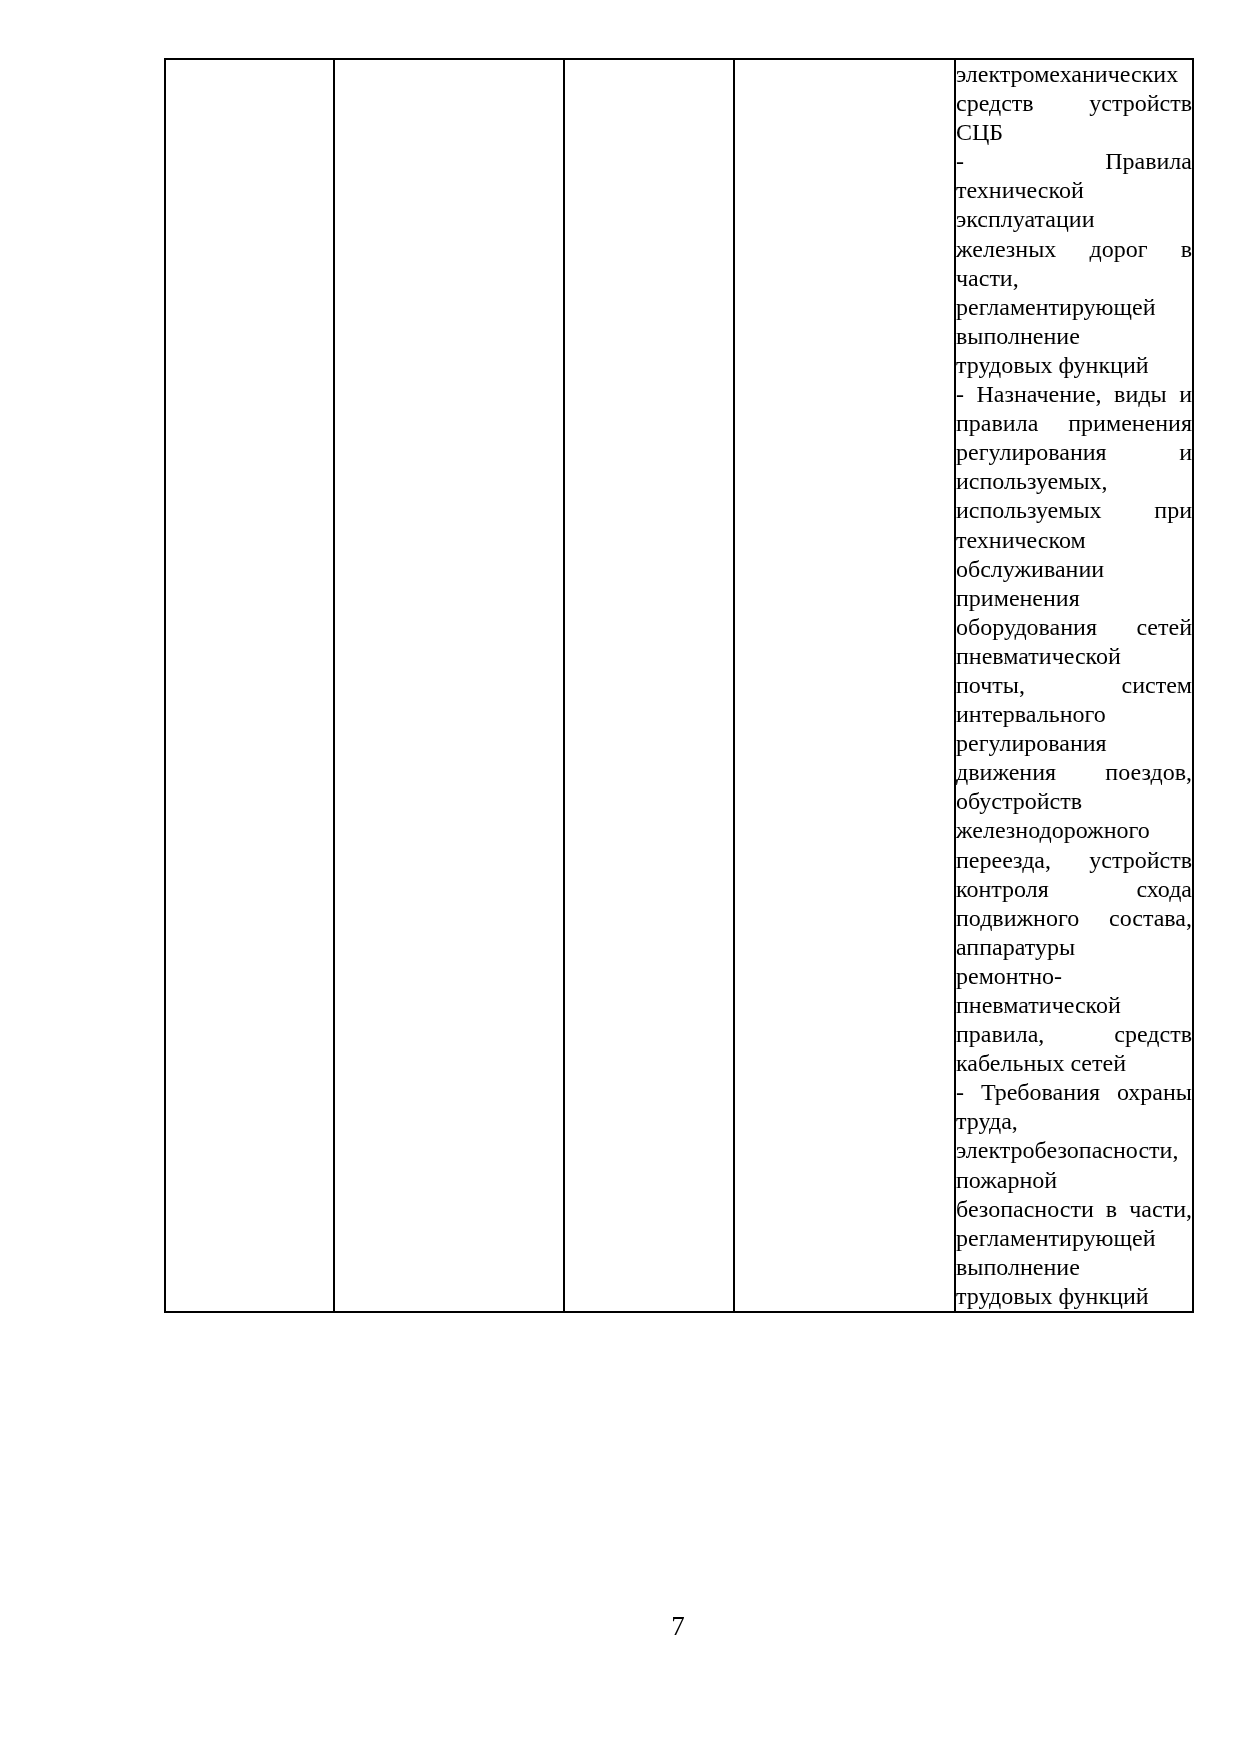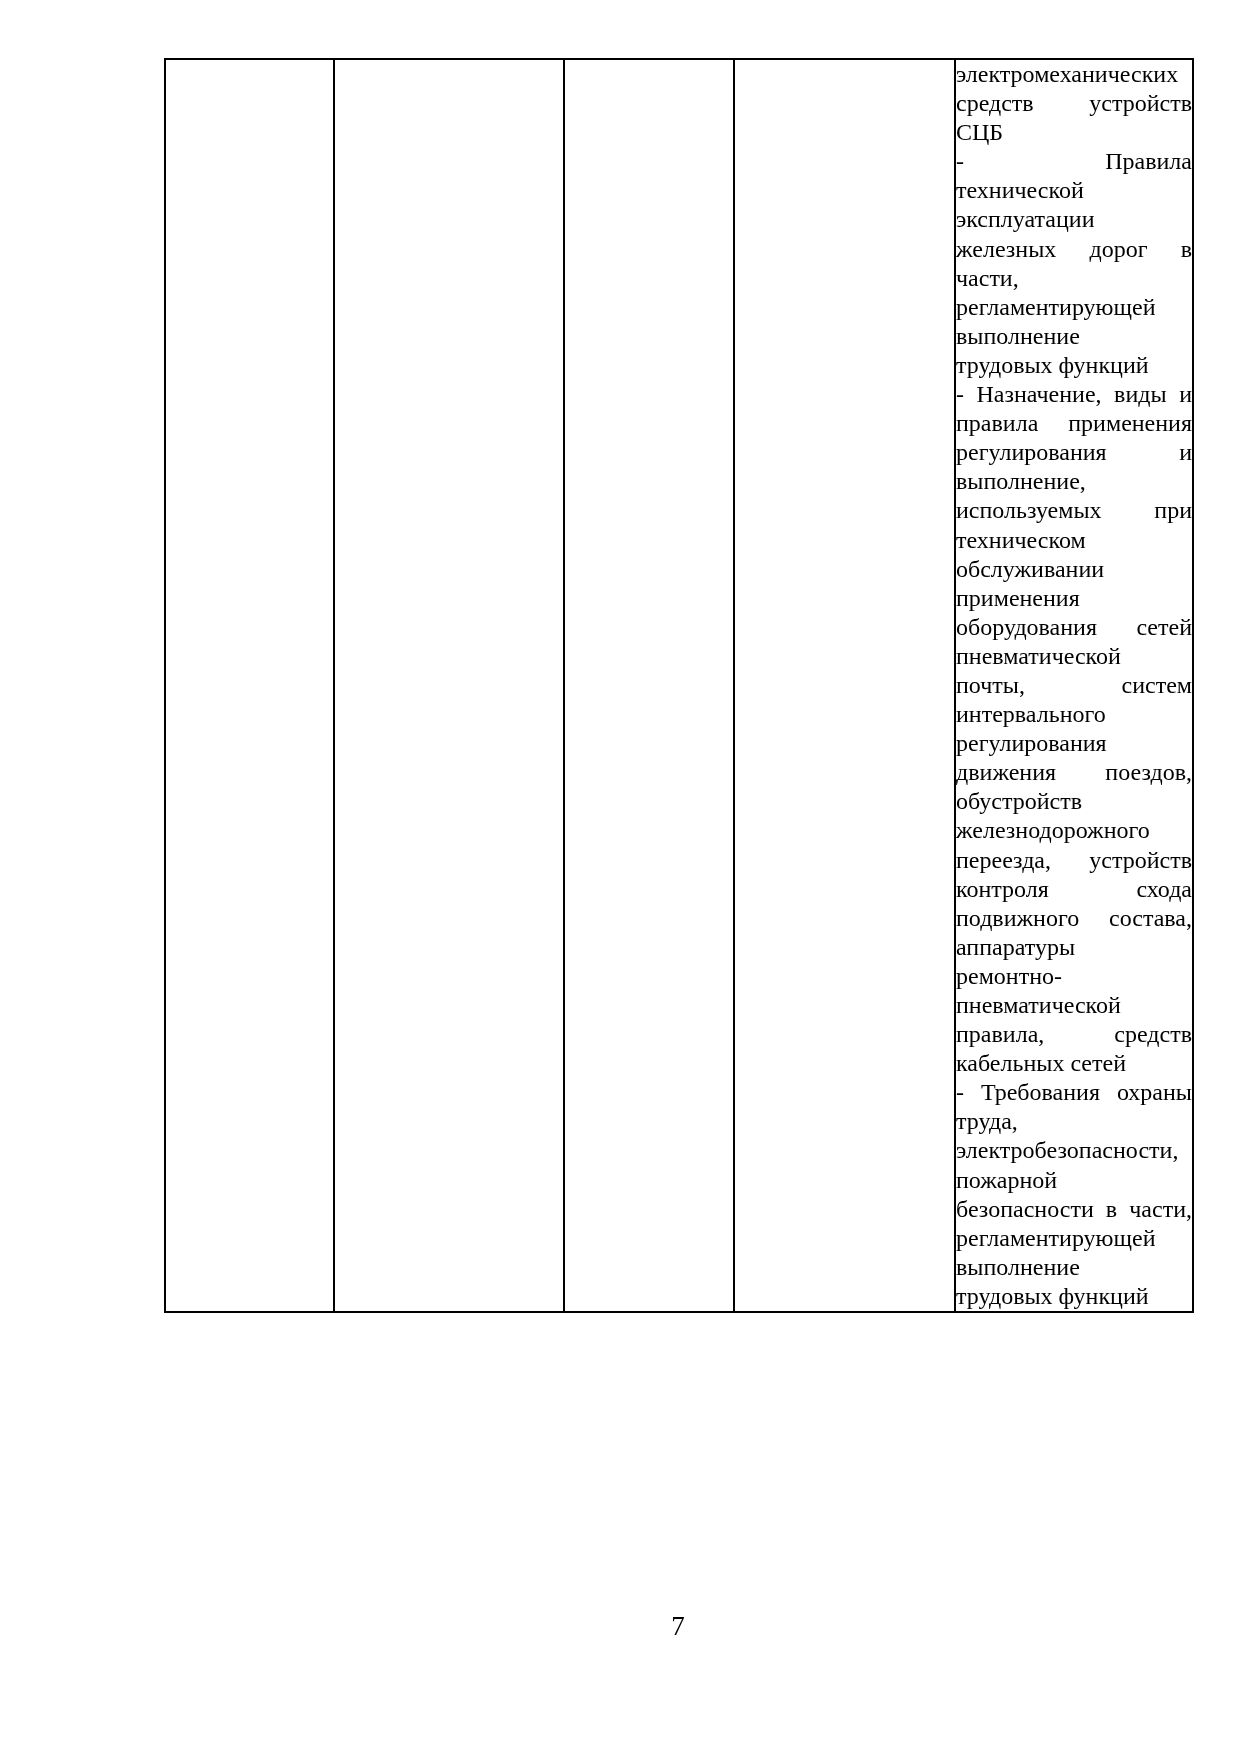--- a/index.html
+++ b/index.html
@@ -108,21 +108,21 @@
                 <span>и</span>
               </div>
               <div class="line j">
                 <span>правила</span>
                 <span>применения</span>
               </div>
               <div class="line j">
                 <span>регулирования</span>
                 <span>и</span>
               </div>
-              <div class="line">выполнение,</div>
+              <div class="line">используемых,</div>
               <div class="line j">
                 <span>используемых</span>
                 <span>при</span>
               </div>
               <div class="line">техническом</div>
               <div class="line">обслуживании</div>
               <div class="line">применения</div>
               <div class="line j">
                 <span>оборудования</span>
                 <span>сетей</span>

